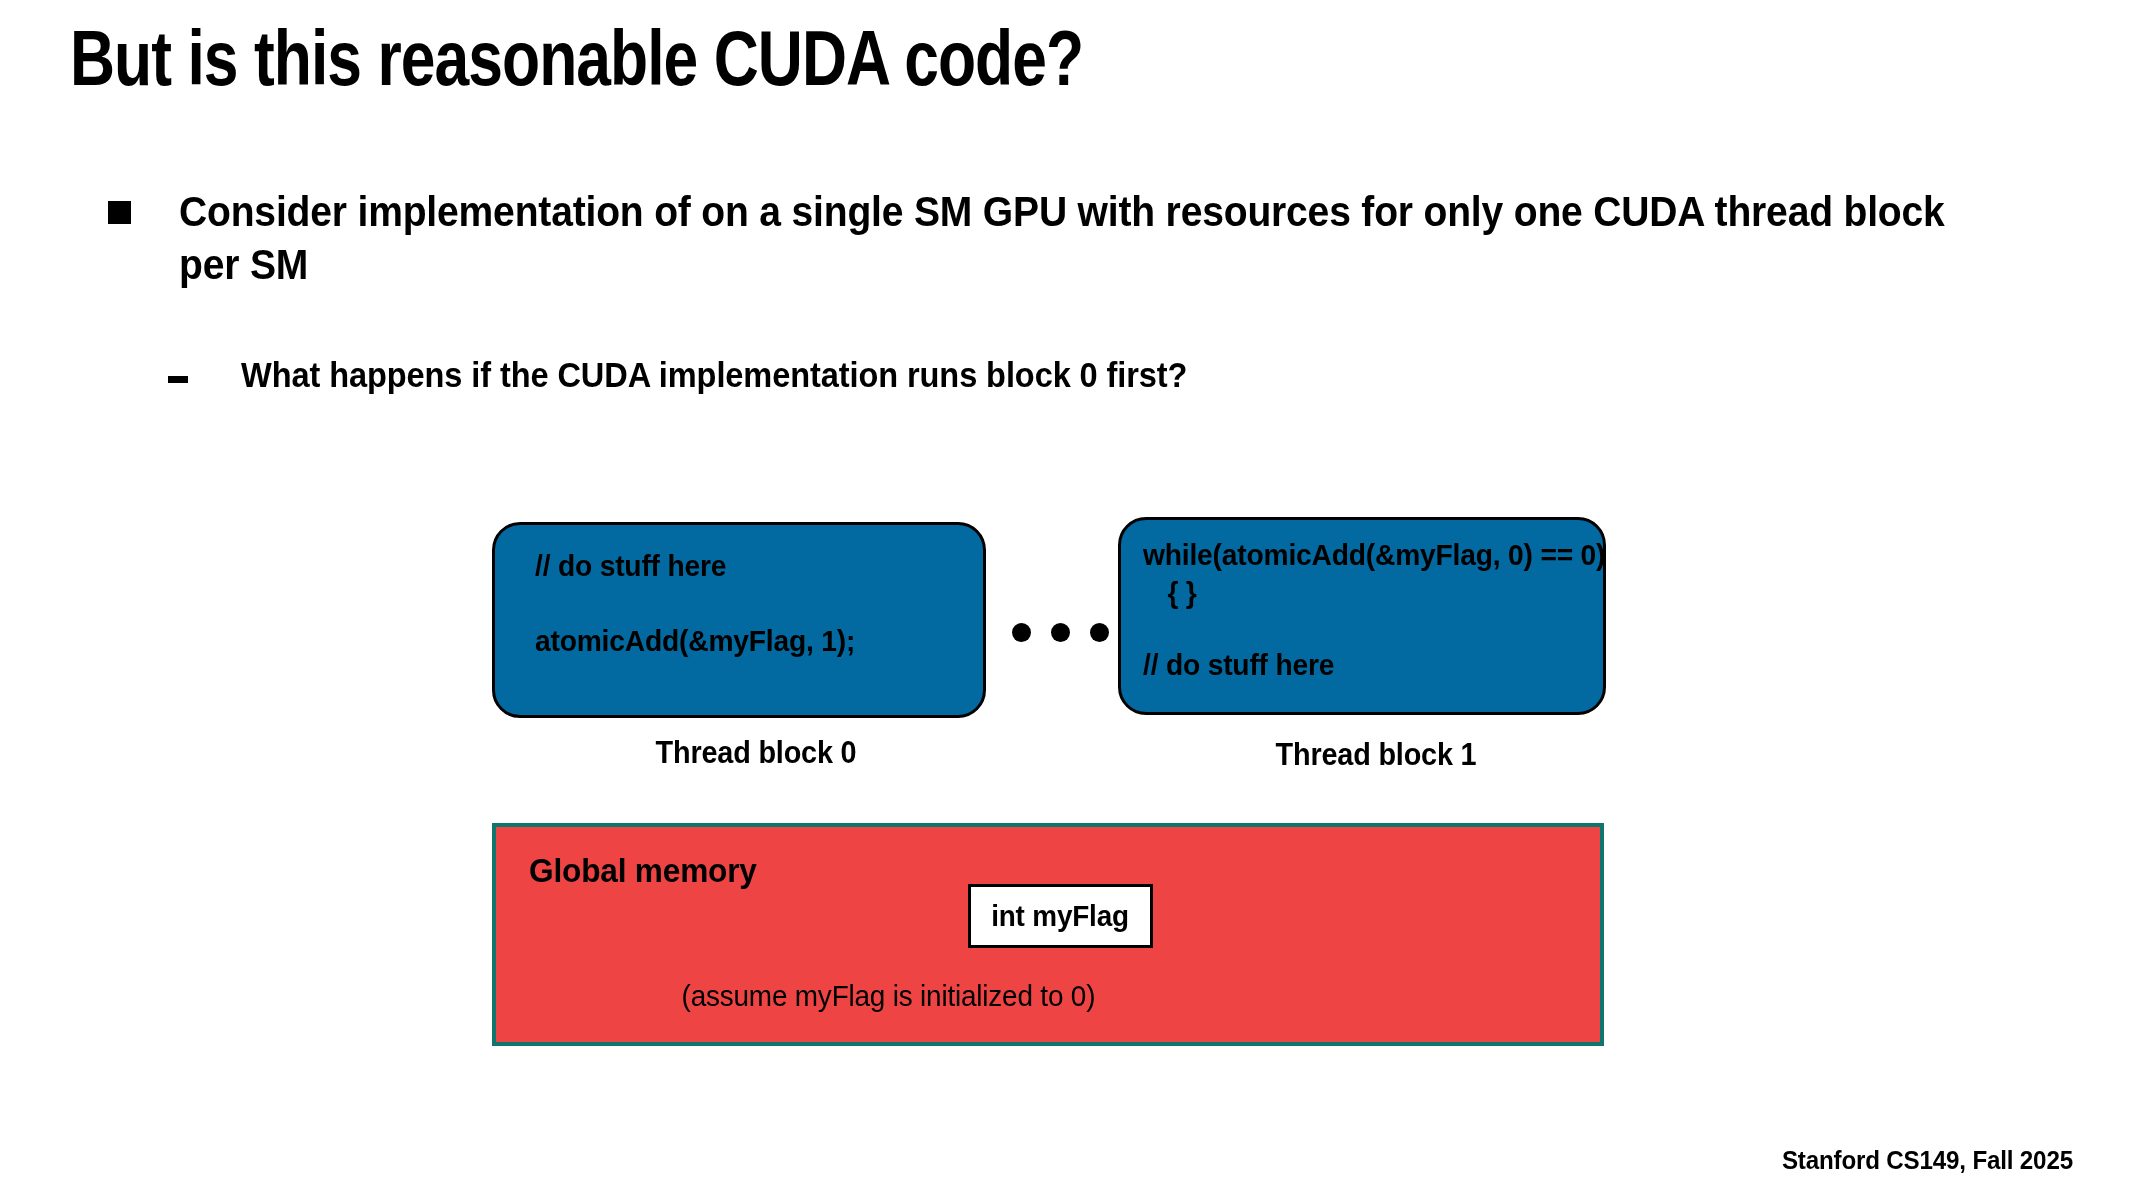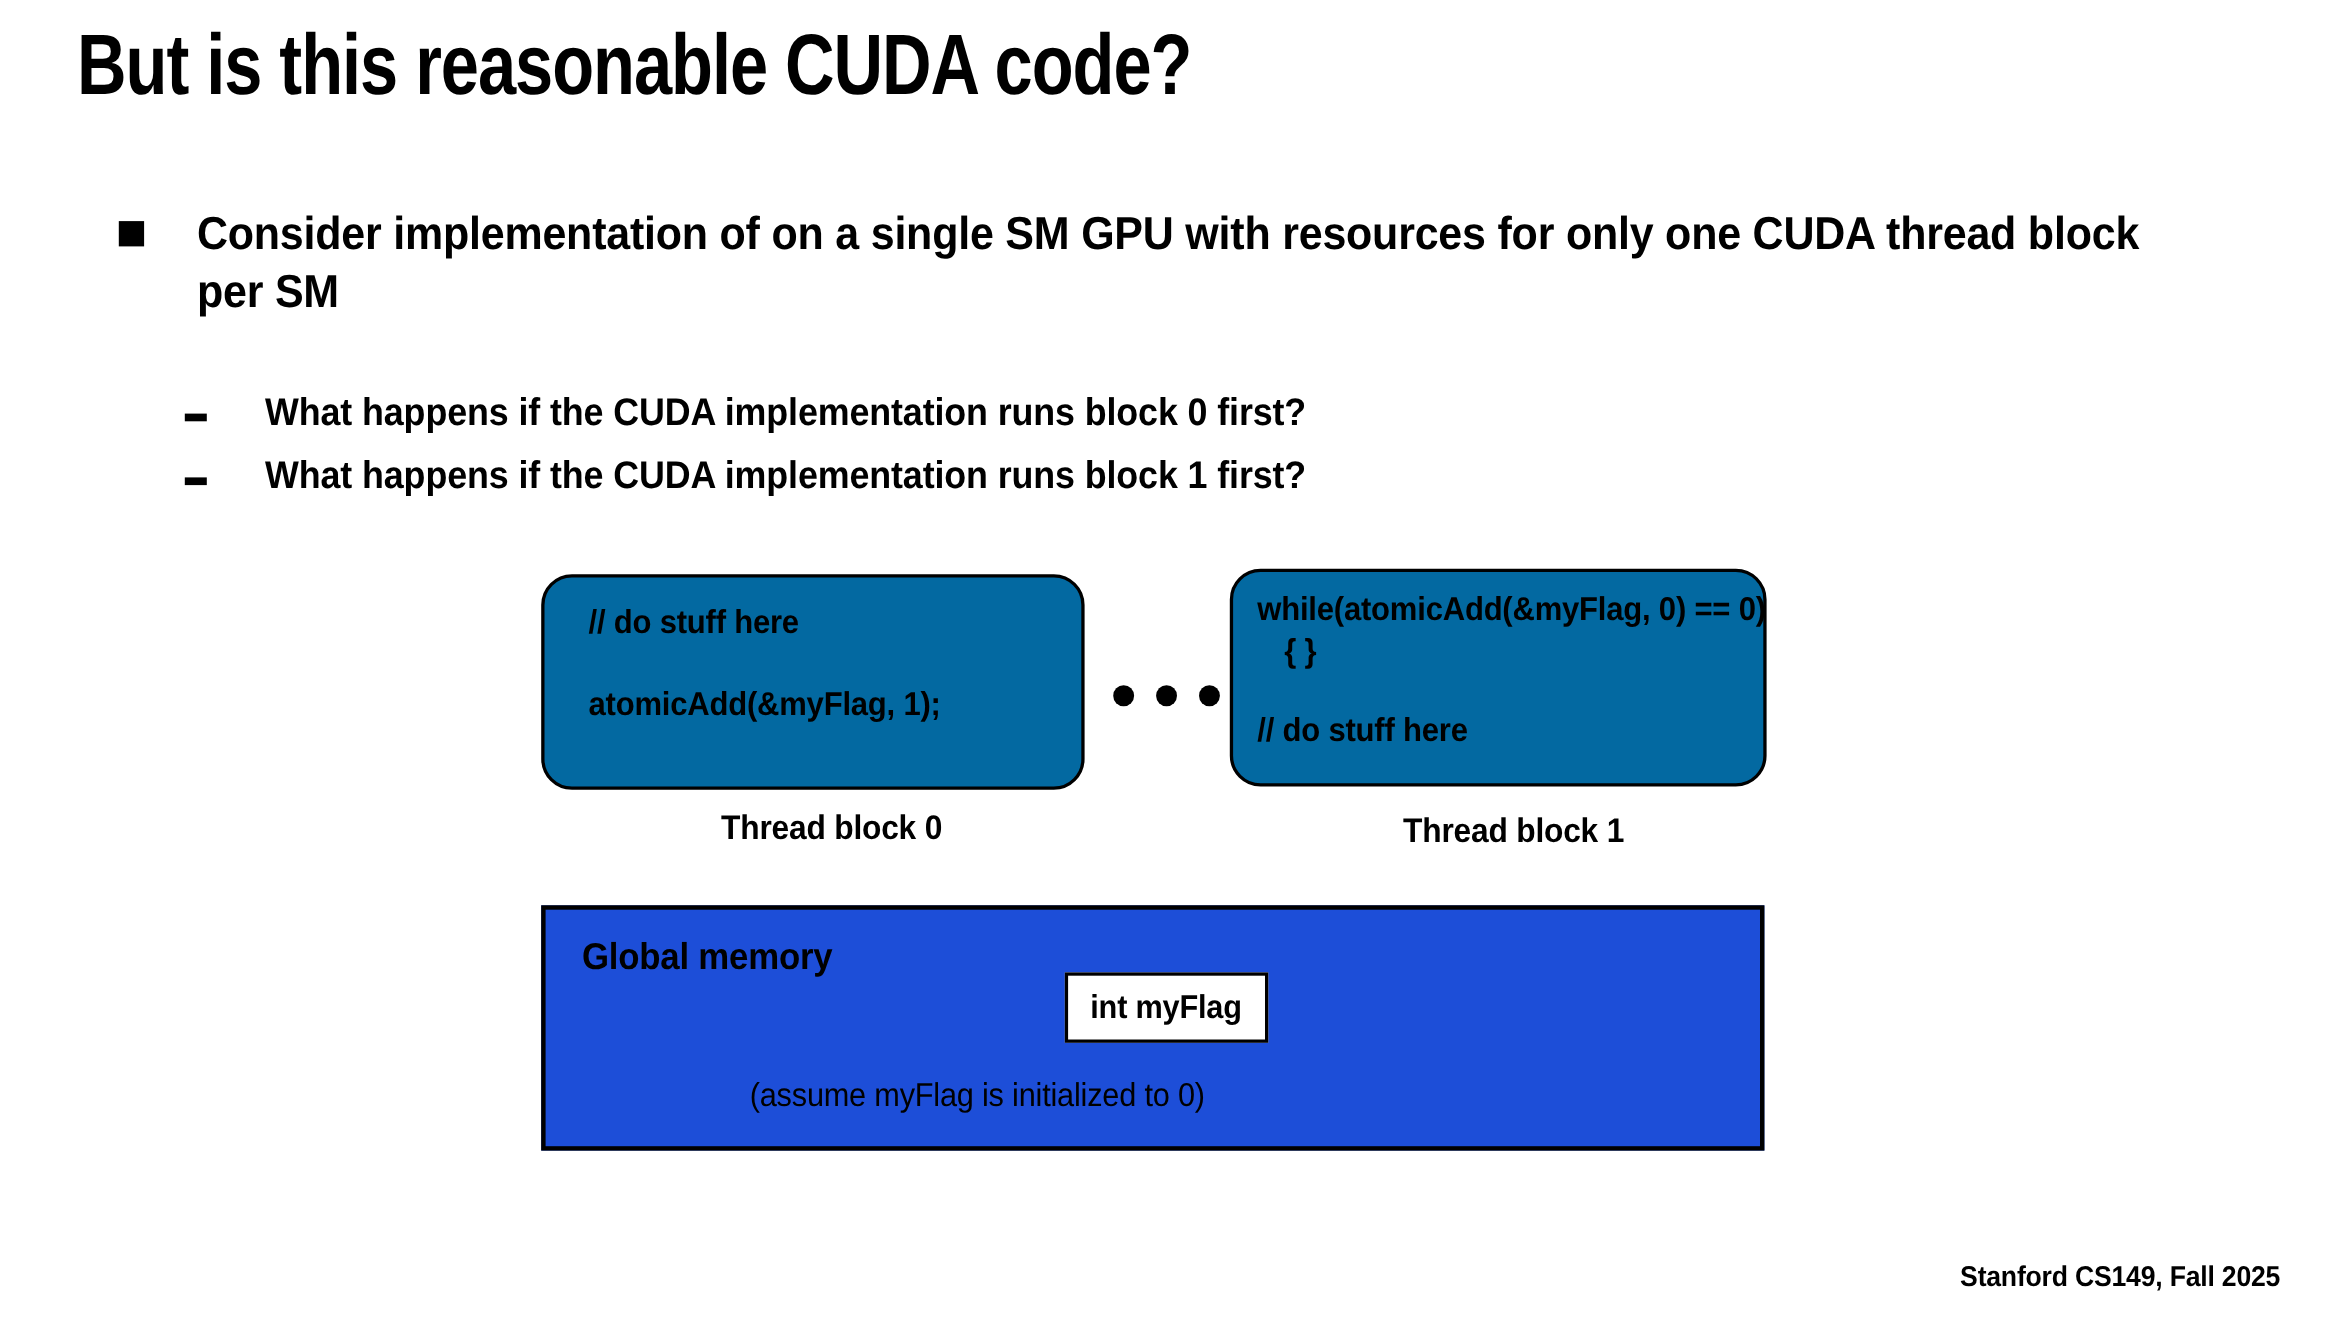--- a/index.html
+++ b/index.html
@@ -153,22 +153,22 @@
   #caption-0 { left: 648px; top: 735px; }
   #caption-1 { left: 1268px; top: 737px; }
 
   
   #global-memory-box {
     position: absolute;
     left: 492px;
     top: 823px;
     width: 1112px;
     height: 223px;
-    background: #1d4ed8;
-    border: 4px solid #000000;
+    background: #ef4444;
+    border: 4px solid #0f766e;
     box-sizing: border-box;
   }
   #global-memory-label {
     position: absolute;
     left: 33px;
     top: 24px;
     font-size: 34px;
     font-weight: 700;
     letter-spacing: -0.2px;
     transform: scaleX(0.93);
@@ -236,24 +236,20 @@
   <div class="bullet-row" id="bullet-main">
     <span class="sq-marker"></span>
     <span class="bullet-text">Consider implementation of on a single SM GPU with resources for only one CUDA thread block per SM</span>
   </div>
 
   <div class="sub-row" id="sub-1">
     <span class="dash-marker"></span>
     <span class="sub-text">What happens if the CUDA implementation runs block 0 first?</span>
   </div>
 
-  <div class="sub-row" id="sub-2">
-    <span class="dash-marker"></span>
-    <span class="sub-text">What happens if the CUDA implementation runs block 1 first?</span>
-  </div>
 
   <div class="code-box" id="code-box-0">
     <div class="code-line l0">// do stuff here</div>
     <div class="code-line l1">atomicAdd(&amp;myFlag, 1);</div>
   </div>
 
   <div id="ellipsis">
     <span class="dot"></span>
     <span class="dot"></span>
     <span class="dot"></span>

